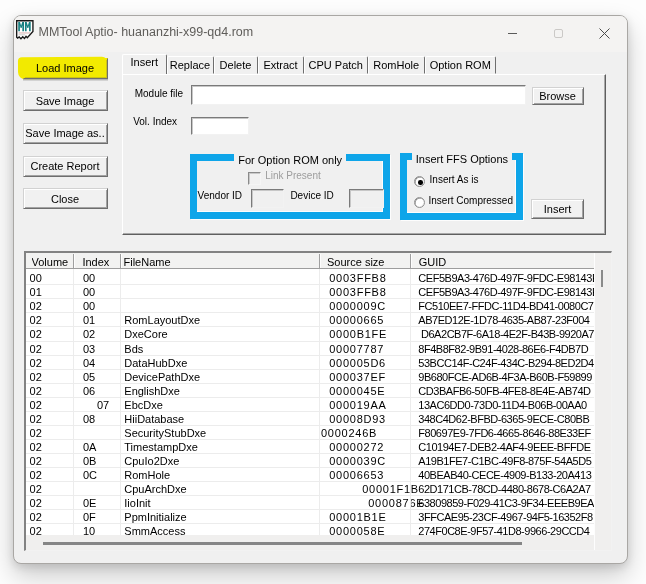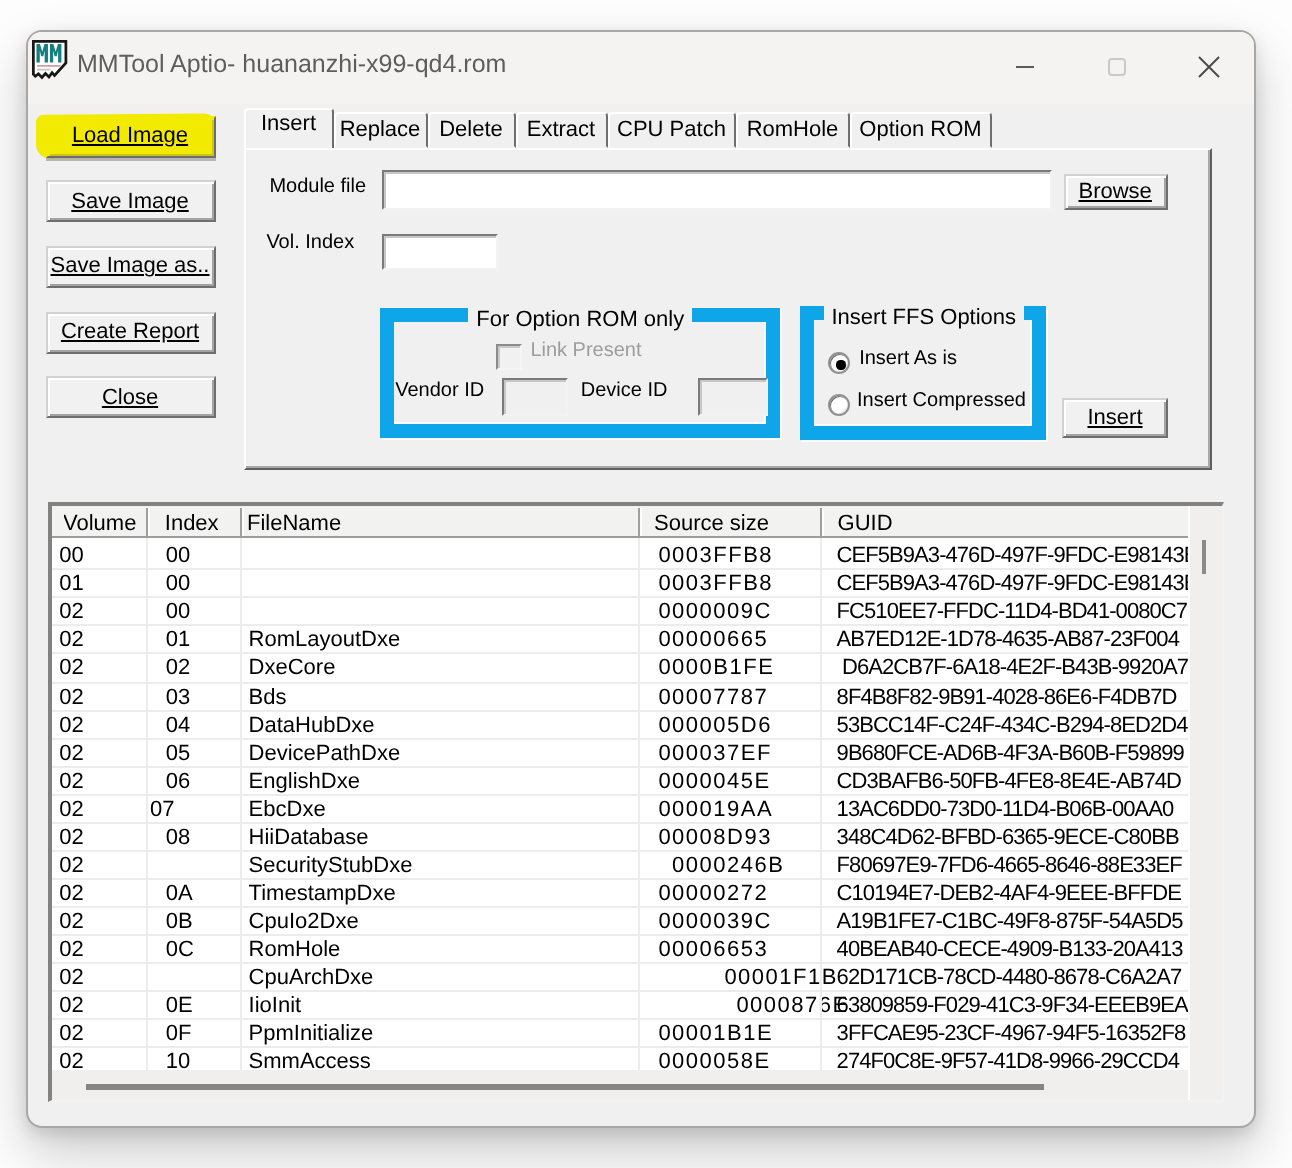--- a/index.html
+++ b/index.html
@@ -32,21 +32,20 @@
   .glyph-max { width:9px; height:9px; border:1px solid #cbc9c7; border-radius:2px; }
 
   
   .btn95 {
     position:absolute; background:#f1f1f1;
     border:1px solid; border-color:#d2d2d2 #6e6e6e #6e6e6e #d2d2d2;
     box-shadow:inset 1px 1px 0 #ffffff, inset -1px -1px 0 #a3a3a3;
     font-size:11px; color:#000; text-align:left; white-space:nowrap;
     display:flex; align-items:center; justify-content:center;
     font-family:"Liberation Sans", sans-serif;
-    text-decoration:underline;
   }
   .sunken {
     background:#fff; border:1px solid; border-color:#7a7a7a #f2f2f2 #f2f2f2 #7a7a7a;
     box-shadow:inset 1px 1px 0 #c7c7c7;
   }
 
   
   .side-btn { left:8.5px; width:85px; height:21px; }
   .btn-load   { top:41.5px; background:transparent; border-color:#f2ea00 #6e6e6e #6e6e6e #f2ea00; box-shadow:inset 1px 1px 0 #f2ea00, inset -1px -1px 0 #cdc414, 0 1.5px 0 rgba(110,110,110,.45);}
   .btn-save   { top:74.2px; }
@@ -299,39 +298,39 @@
   <div class="lv-row">
     <span class="lv-cell" style="left:3.6px; width:42px;">02</span>
     <span class="lv-cell" style="left:56.9px; width:35px;">06</span>
     <span class="lv-cell" style="left:98.3px; width:193px;">EnglishDxe</span>
     <span class="lv-cell" style="left:303.2px; width:80px; letter-spacing:0.75px;">0000045E</span>
     <span class="lv-cell" style="left:392.3px; width:175.7px; letter-spacing:-0.47px;">CD3BAFB6-50FB-4FE8-8E4E-AB74D</span>
   </div>
 
   <div class="lv-row">
     <span class="lv-cell" style="left:3.6px; width:42px;">02</span>
-    <span class="lv-cell" style="left:49px; width:35px;">07</span>
+    <span class="lv-cell" style="left:71px; width:35px;">07</span>
     <span class="lv-cell" style="left:98.3px; width:193px;">EbcDxe</span>
     <span class="lv-cell" style="left:303.2px; width:80px; letter-spacing:0.75px;">000019AA</span>
     <span class="lv-cell" style="left:392.3px; width:175.7px; letter-spacing:-0.47px;">13AC6DD0-73D0-11D4-B06B-00AA0</span>
   </div>
 
   <div class="lv-row">
     <span class="lv-cell" style="left:3.6px; width:42px;">02</span>
     <span class="lv-cell" style="left:56.9px; width:35px;">08</span>
     <span class="lv-cell" style="left:98.3px; width:193px;">HiiDatabase</span>
     <span class="lv-cell" style="left:303.2px; width:80px; letter-spacing:0.75px;">00008D93</span>
     <span class="lv-cell" style="left:392.3px; width:175.7px; letter-spacing:-0.47px;">348C4D62-BFBD-6365-9ECE-C80BB</span>
   </div>
 
   <div class="lv-row">
     <span class="lv-cell" style="left:3.6px; width:42px;">02</span>
     <span class="lv-cell" style="left:56.9px; width:35px;margin-top:28px;">09</span>
     <span class="lv-cell" style="left:98.3px; width:193px;">SecurityStubDxe</span>
-    <span class="lv-cell" style="left:310px; width:80px; letter-spacing:0.75px;">0000246B</span>
+    <span class="lv-cell" style="left:295px; width:80px; letter-spacing:0.75px;">0000246B</span>
     <span class="lv-cell" style="left:392.3px; width:175.7px; letter-spacing:-0.47px;">F80697E9-7FD6-4665-8646-88E33EF</span>
   </div>
 
   <div class="lv-row">
     <span class="lv-cell" style="left:3.6px; width:42px;">02</span>
     <span class="lv-cell" style="left:56.9px; width:35px;">0A</span>
     <span class="lv-cell" style="left:98.3px; width:193px;">TimestampDxe</span>
     <span class="lv-cell" style="left:303.2px; width:80px; letter-spacing:0.75px;">00000272</span>
     <span class="lv-cell" style="left:392.3px; width:175.7px; letter-spacing:-0.47px;">C10194E7-DEB2-4AF4-9EEE-BFFDE</span>
   </div>

